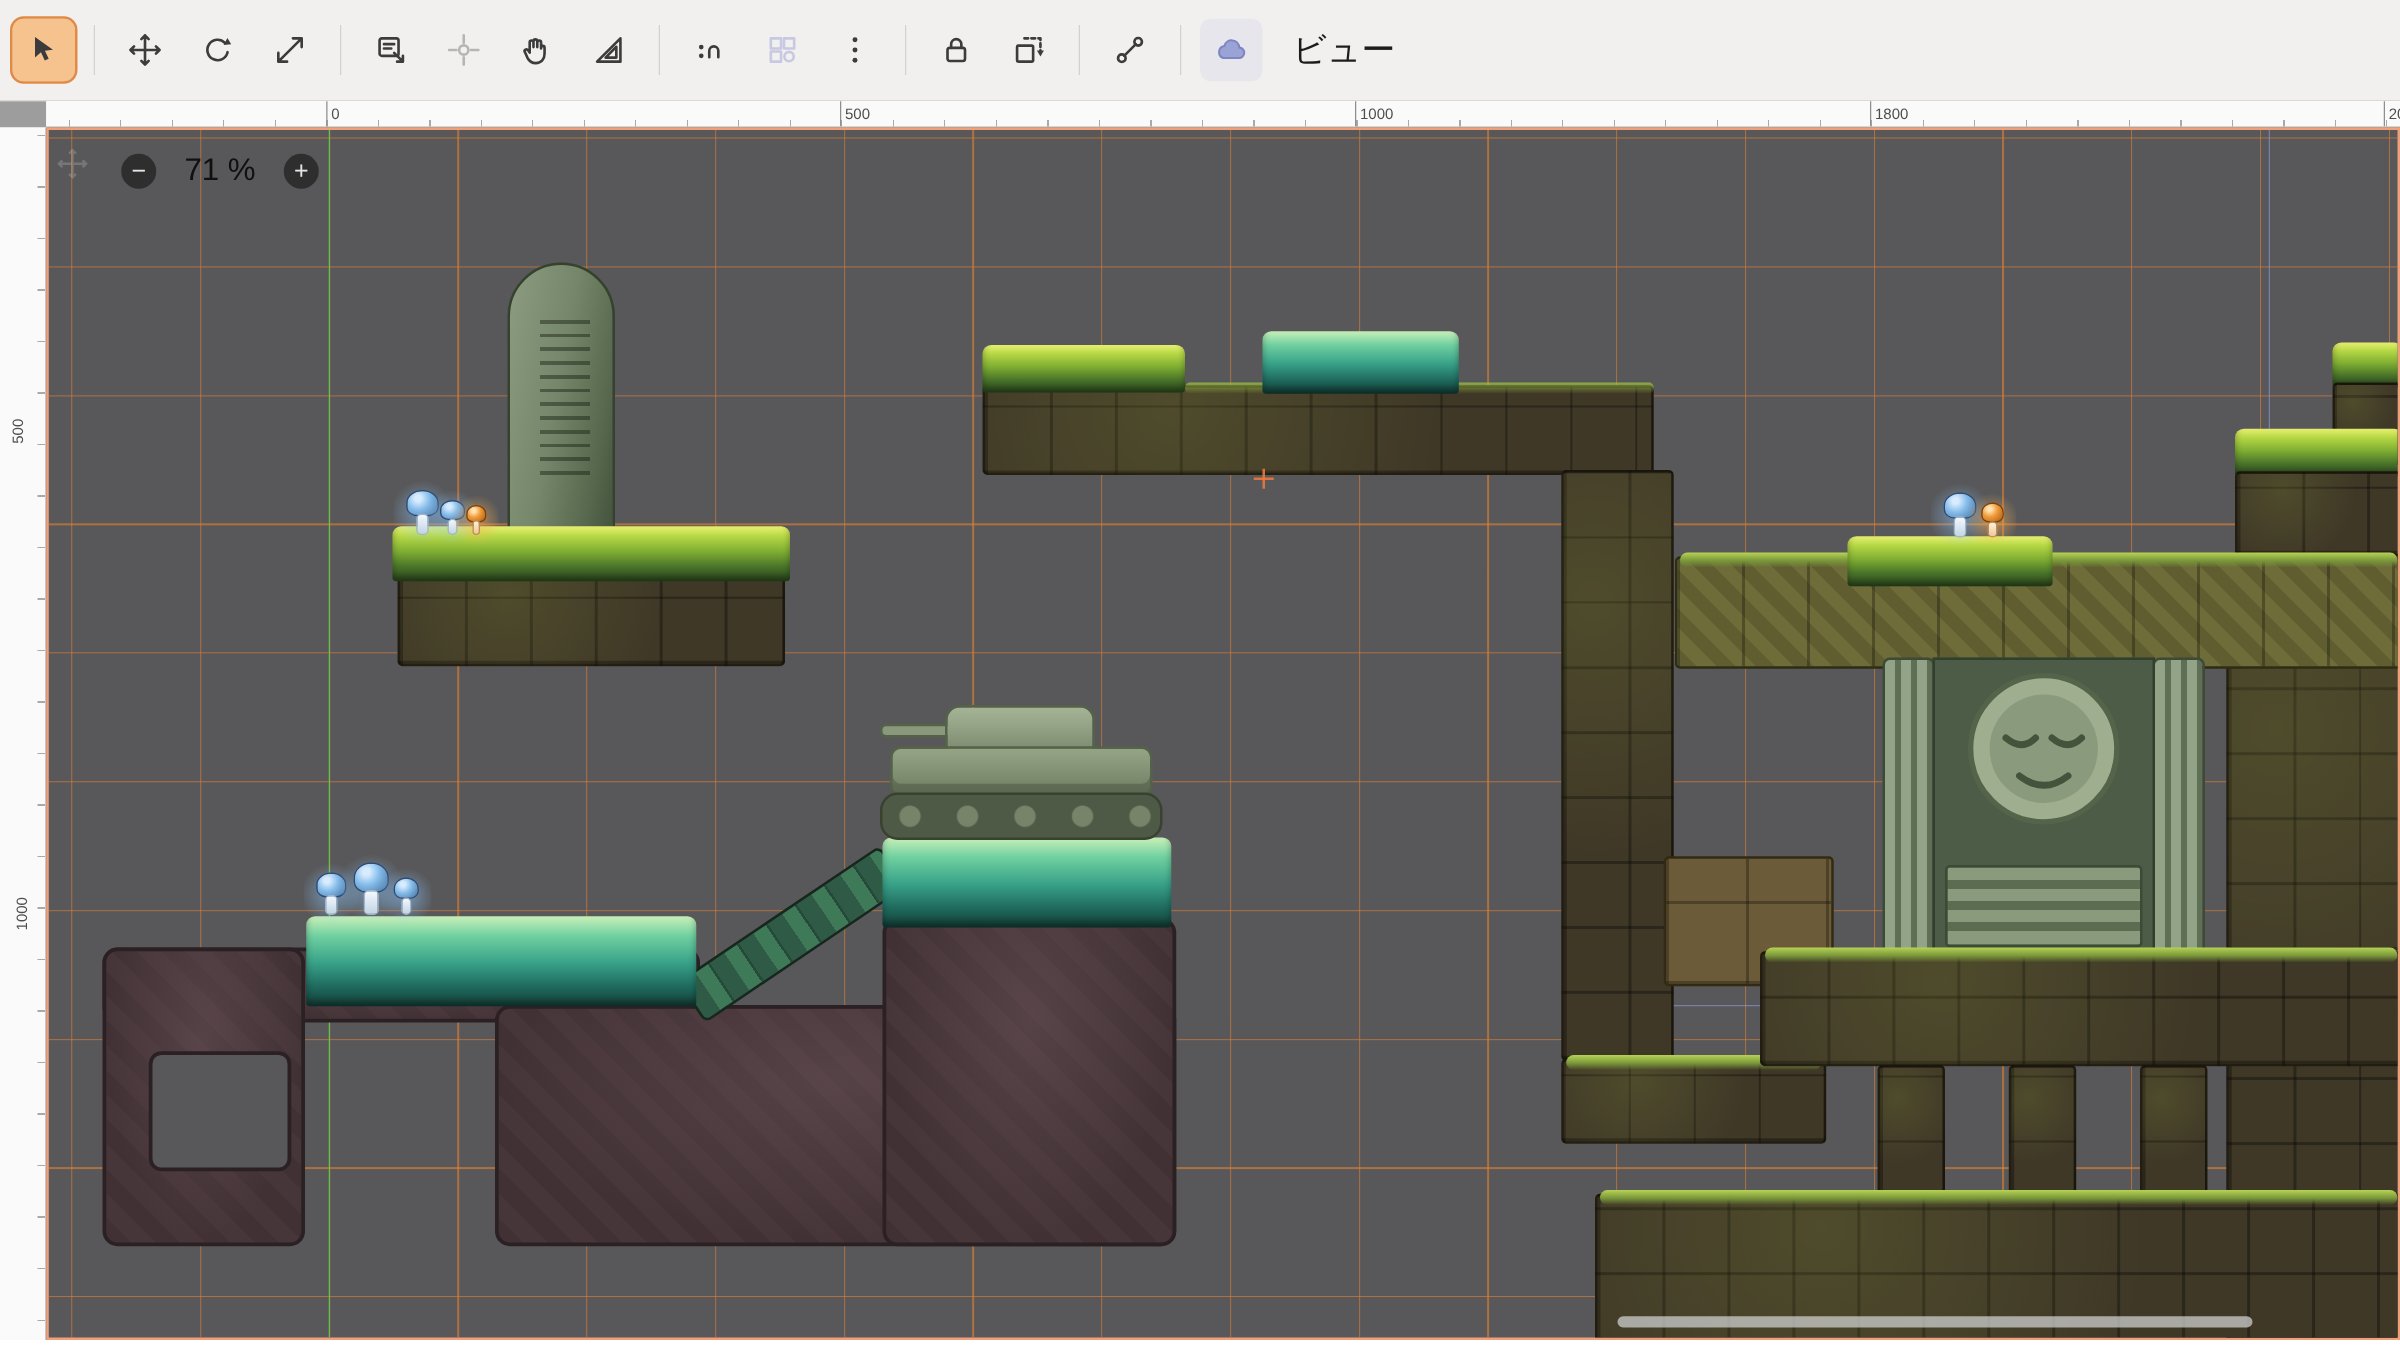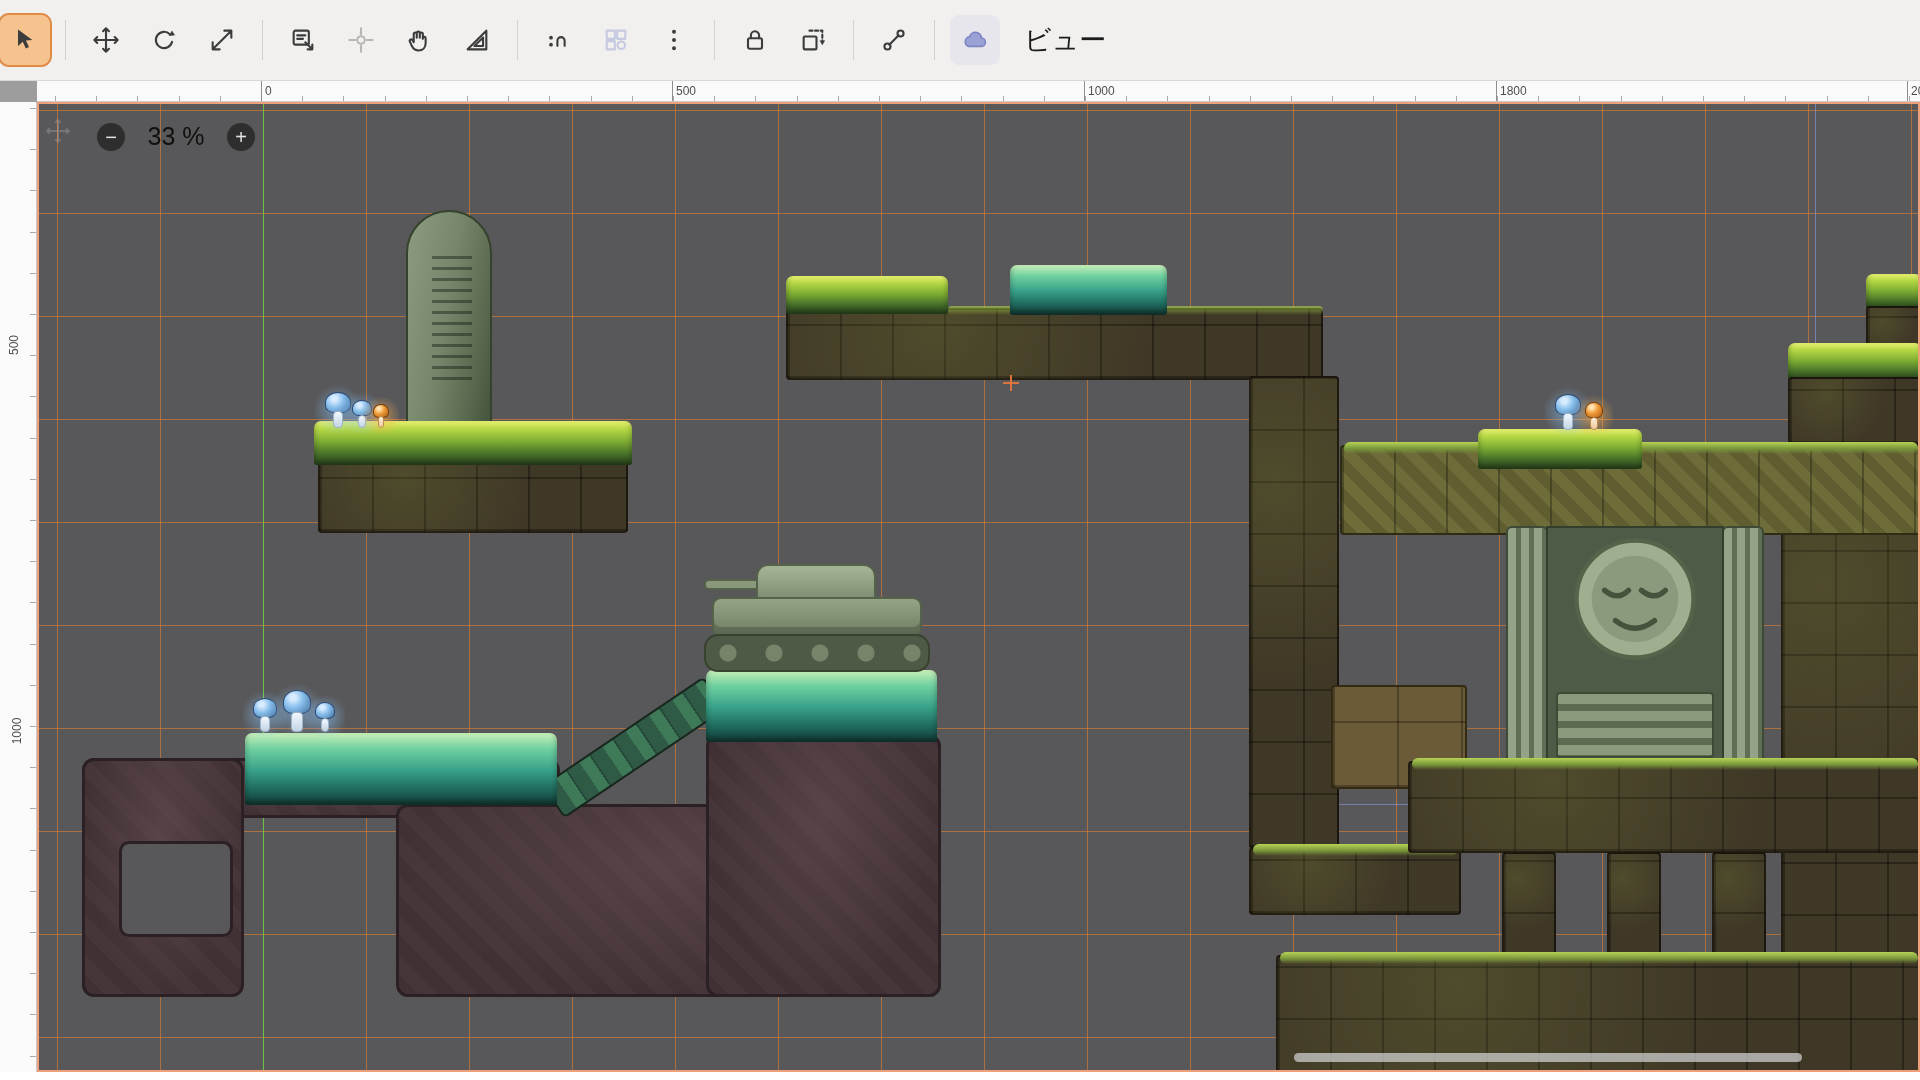--- a/index.html
+++ b/index.html
@@ -2,21 +2,21 @@
 <html><head>
 <meta charset="utf-8">
 <style>
   * { margin:0; padding:0; box-sizing:border-box; }
   html,body { width:1920px; height:1080px; overflow:hidden; background:#fff;
               font-family:"Liberation Sans", sans-serif; }
 
   
   .toolbar { position:absolute; left:0; top:0; right:0; height:81px;
              background:#f1f0ef; border-bottom:1px solid #d9d8d6;
-             display:flex; align-items:center; gap:8px; }
+             display:flex; align-items:center; padding-left:10px; gap:8px; }
   .tool { width:50px; height:50px; border:none; background:transparent; border-radius:9px;
           display:flex; align-items:center; justify-content:center; cursor:pointer; }
   .tool.active { background:#f6c38f; outline:2px solid #e08a44; }
   .tool.lightbg { background:#e6e6ec; }
   .tool svg { width:28px; height:28px; }
   .tool .stroke { fill:none; stroke:#3c3c3c; stroke-width:1.8; stroke-linecap:round; stroke-linejoin:round; }
   .tool .fill { fill:#3c3c3c; stroke:none; }
   .tool.disabled { opacity:.32; }
   .sep { width:1px; height:40px; background:#d2d1cf; margin:0 7px; }
   .view-btn { width:auto; padding:0 16px; font-size:27px; color:#1c1c1c; }
@@ -383,19 +383,19 @@
     <div class="piece tile-dark mosstop" style="left:1369px; top:657px; width:514px; height:92px"></div>
     <div class="piece tile-dark" style="left:1463px; top:748px; width:54px; height:116px"></div>
     <div class="piece tile-dark" style="left:1568px; top:748px; width:54px; height:116px"></div>
     <div class="piece tile-dark" style="left:1673px; top:748px; width:54px; height:116px"></div>
     <div class="piece tile-dark mosstop" style="left:1237px; top:851px; width:646px; height:119px"></div>
 
     <div class="cross-marker" style="left:964px; top:271px"></div>
 
     <div class="zoombar">
       <button class="zbtn">−</button>
-      <span class="zval">33 %</span>
+      <span class="zval">71 %</span>
       <button class="zbtn">+</button>
     </div>
 
     <div class="hscroll"></div>
   </div>
 </div>
 
 </body></html>

